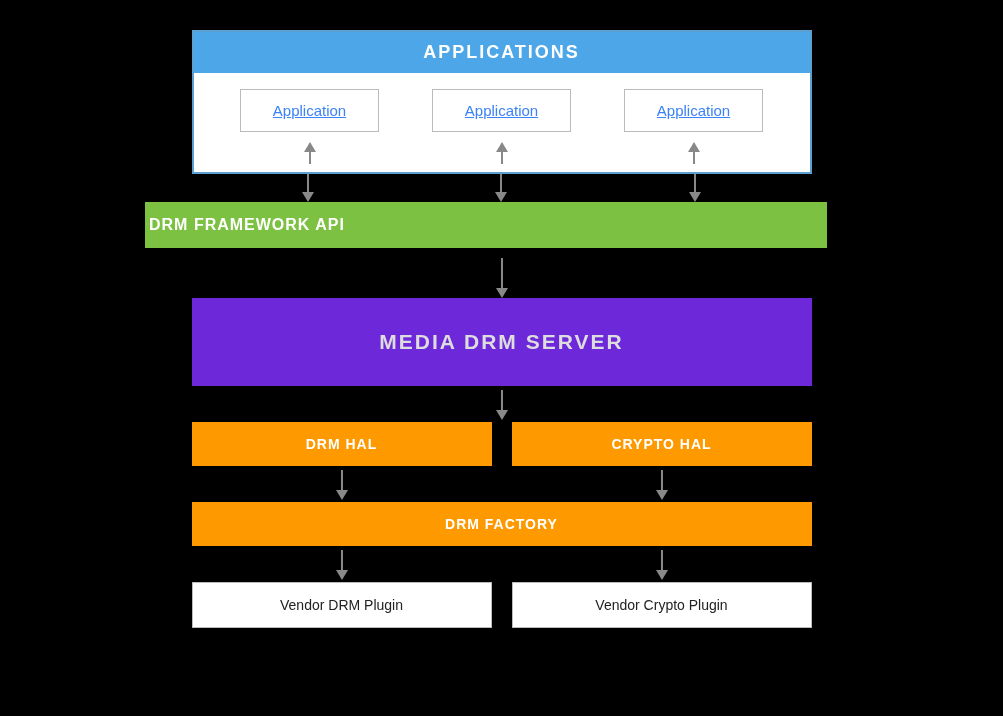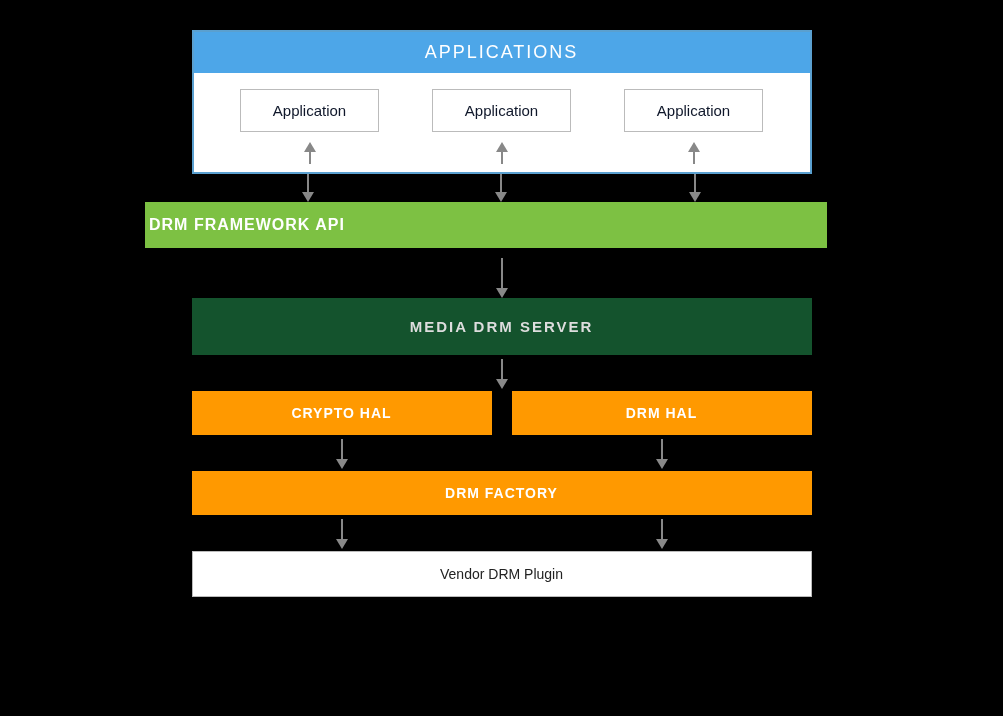--- a/index.html
+++ b/index.html
@@ -29,67 +29,68 @@
     .applications-block {
       width: 100%;
       border: 2px solid #5aa0d0;
       background: #fff;
     }
 
     .applications-header {
       background: #4da6e8;
       color: #fff;
       font-size: 18px;
-      font-weight: normal;
+      font-weight: bold;
       letter-spacing: 2px;
       text-align: center;
       padding: 10px 0;
     }
 
     .applications-boxes {
       display: flex;
       justify-content: space-around;
       padding: 16px 20px 10px 20px;
       background: #fff;
     }
 
     .app-box {
       border: 1.5px solid #bbb;
       background: #fff;
-      color: #0f172a;
+      color: #3b82f6;
       font-size: 15px;
       padding: 12px 32px;
       min-width: 130px;
       text-align: center;
+      text-decoration: underline;
     }
 
     
     .drm-framework-bar {
       width: 110%;
       margin-left: -5%;
       background: #7dc143;
       color: #fff;
       font-size: 16px;
       font-weight: bold;
       letter-spacing: 1px;
       padding: 14px 4px;
       text-align: left;
       position: relative;
     }
 
     
     .media-drm-server {
       width: 100%;
-      background: #14532d;
+      background: #6d28d9;
       color: #ddd;
-      font-size: 15px;
+      font-size: 21px;
       font-weight: bold;
       letter-spacing: 2px;
       text-align: center;
-      padding: 20px 0;
+      padding: 32px 0;
     }
 
     
     .hal-row {
       width: 100%;
       display: flex;
       justify-content: space-between;
       gap: 20px;
     }
 
@@ -231,22 +232,22 @@
   </div>
 
   <div style="width:100%;height:36px;display:flex;justify-content:center;align-items:flex-start;padding-top:4px;">
     <div style="display:flex;flex-direction:column;align-items:center;">
       <div class="connector" style="height:20px;"></div>
       <div class="arrow-tip-down"></div>
     </div>
   </div>
 
   <div class="hal-row">
+    <div class="hal-box">DRM HAL</div>
     <div class="hal-box">CRYPTO HAL</div>
-    <div class="hal-box">DRM HAL</div>
   </div>
 
   <div style="width:100%;display:flex;justify-content:space-between;gap:20px;height:36px;">
     <div style="flex:1;display:flex;justify-content:center;align-items:flex-start;padding-top:4px;">
       <div style="display:flex;flex-direction:column;align-items:center;">
         <div class="connector" style="height:20px;"></div>
         <div class="arrow-tip-down"></div>
       </div>
     </div>
     <div style="flex:1;display:flex;justify-content:center;align-items:flex-start;padding-top:4px;">
@@ -271,15 +272,16 @@
     <div style="flex:1;display:flex;justify-content:center;align-items:flex-start;padding-top:4px;">
       <div style="display:flex;flex-direction:column;align-items:center;">
         <div class="connector" style="height:20px;"></div>
         <div class="arrow-tip-down"></div>
       </div>
     </div>
   </div>
 
   <div class="vendor-row">
     <div class="vendor-box">Vendor DRM Plugin</div>
+    <div class="vendor-box">Vendor Crypto Plugin</div>
   </div>
 
 </div>
 
 </body></html>

